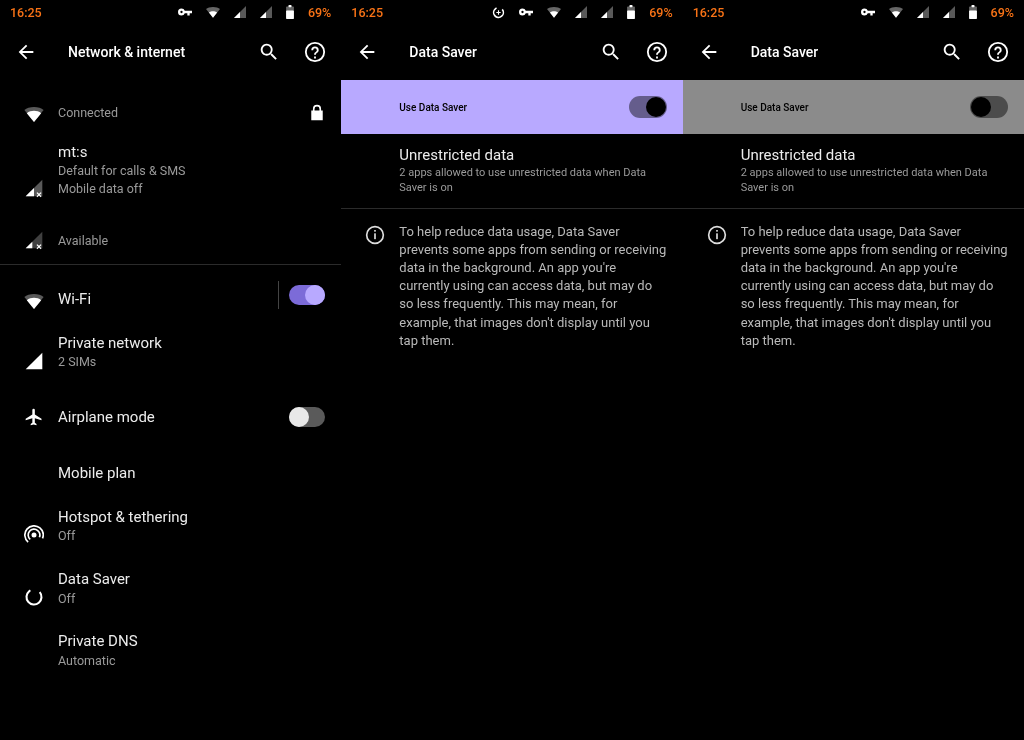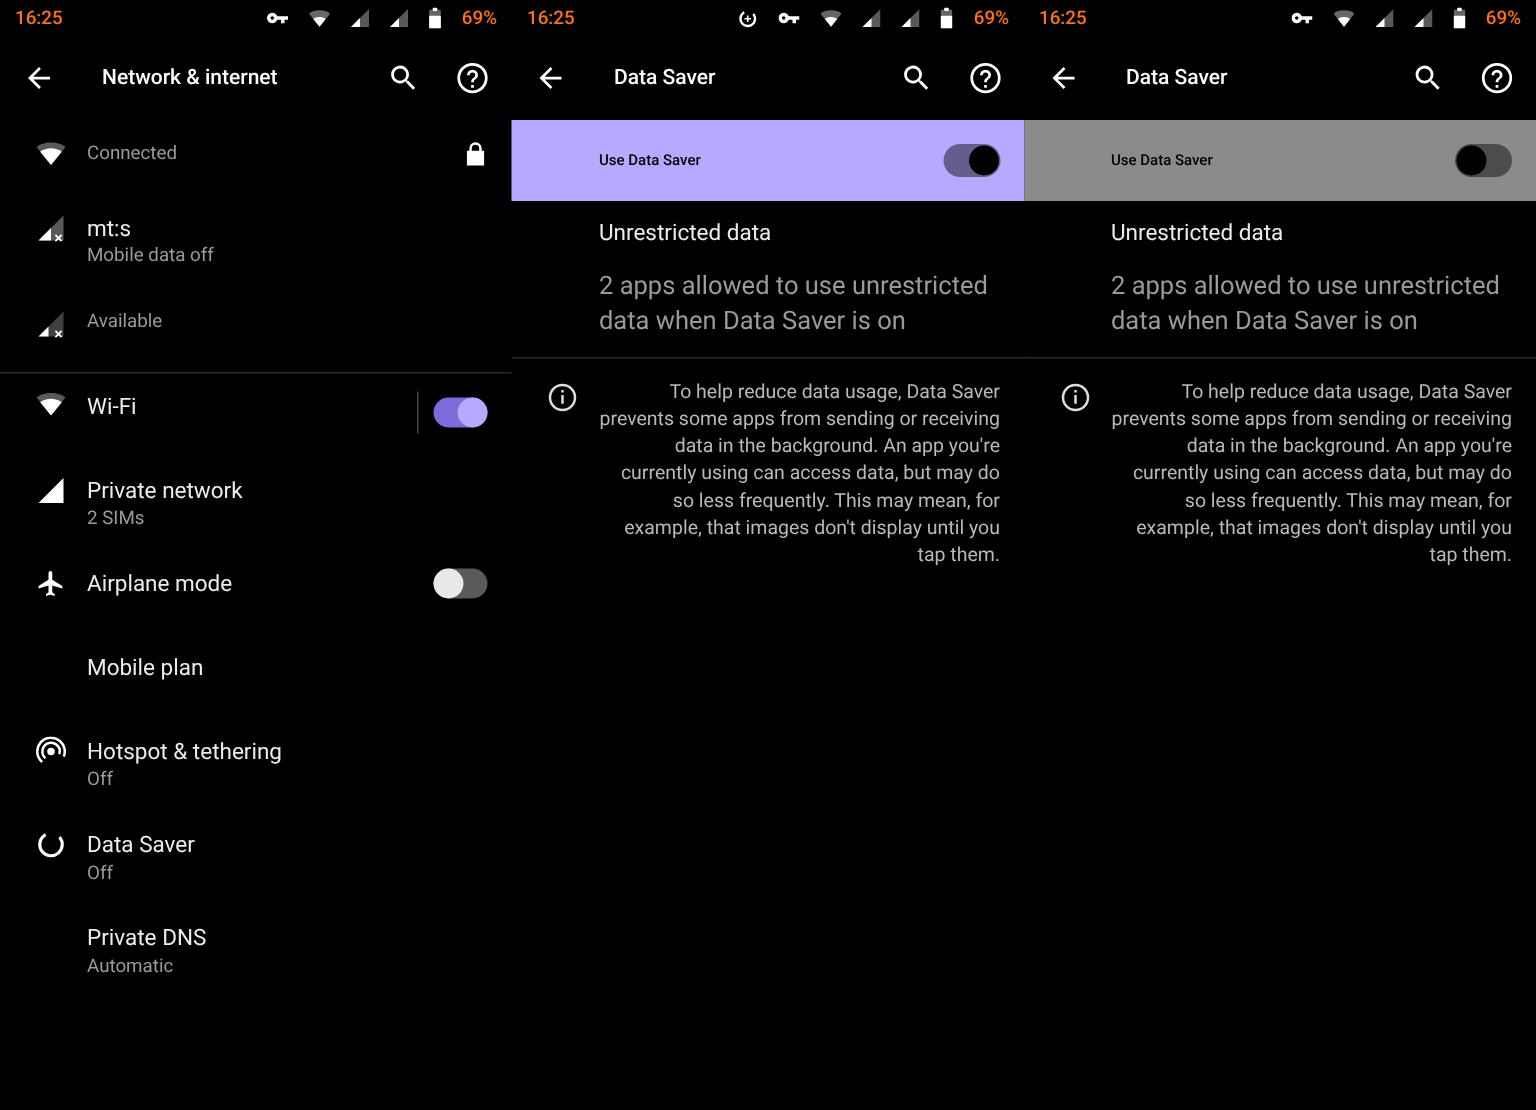--- a/index.html
+++ b/index.html
@@ -42,21 +42,21 @@
   }
   .iconbtn {
     width: 40px; height: 40px;
     display: flex; align-items: center; justify-content: center;
     border-radius: 20px;
   }
   
   .list { }
   .row {
     display: flex;
-    align-items: flex-start;
+    align-items: flex-end;
     padding: 12px 16px 12px 10px;
     min-height: 56px;
   }
   .row .icon-slot {
     width: 48px;
     display: flex; align-items: center; justify-content: center;
     flex-shrink: 0;
   }
   .row .text {
     flex: 1;
@@ -112,24 +112,24 @@
   }
   .ds-toggle .knob {
     position: absolute; width: 20px; height: 20px; border-radius: 10px;
     background: #000; top: 1px; left: 17px;
   }
   .ds-card.dim .ds-toggle .knob { left: 1px; background: #000; }
   .ds-section {
     padding: 12px 16px 12px 58px;
   }
   .ds-section .primary { font-size: 15px; color: #ececec; }
-  .ds-section .secondary { font-size: 17px; color: #9a9a9a; margin-top: 16px; line-height: 1.35; }
+  .ds-section .secondary { font-size: 11px; color: #9a9a9a; margin-top: 2px; line-height: 1.35; }
   .info-row { display: flex; padding: 14px 16px 14px 10px; }
   .info-row .icon-slot { width: 48px; display:flex; justify-content:center; align-items:flex-start; padding-top:2px; flex-shrink:0;}
-  .info-row .body { flex:1; font-size: 13px; color: #b9b9b9; line-height: 1.4; text-align: right; }
+  .info-row .body { flex:1; font-size: 13px; color: #b9b9b9; line-height: 1.4; }
   
   .row.tight { padding-top: 14px; padding-bottom: 14px; }
 </style>
 </head>
 <body>
 
 <div class="pane">
 
   <div class="statusbar">
     <span>16:25</span>
@@ -201,20 +201,21 @@
     <div class="row" style="padding-top:6px;padding-bottom:10px">
       <div class="icon-slot">
           <svg width="20" height="20" viewBox="0 0 24 24">
             <path fill="#fff" d="M2 22L22 2v20z" opacity="0.35"></path>
             <path fill="#fff" d="M2 22l10-10v10z"></path>
             <path fill="#fff" d="M16 17l2 2 2-2 1 1-2 2 2 2-1 1-2-2-2 2-1-1 2-2-2-2z"></path>
           </svg>
         </div>
       <div class="text">
         <div class="primary">mt:s</div>
+        <div class="secondary">Default for calls &amp; SMS</div>
         <div class="secondary">Mobile data off</div>
       </div>
     </div>
 
     <div class="row tight">
       <div class="icon-slot">
           <svg width="20" height="20" viewBox="0 0 24 24">
             <path fill="#fff" d="M2 22L22 2v20z" opacity="0.25"></path>
             <path fill="#fff" d="M2 22l8-8v8z"></path>
             <path fill="#fff" d="M16 17l2 2 2-2 1 1-2 2 2 2-1 1-2-2-2 2-1-1 2-2-2-2z"></path>

